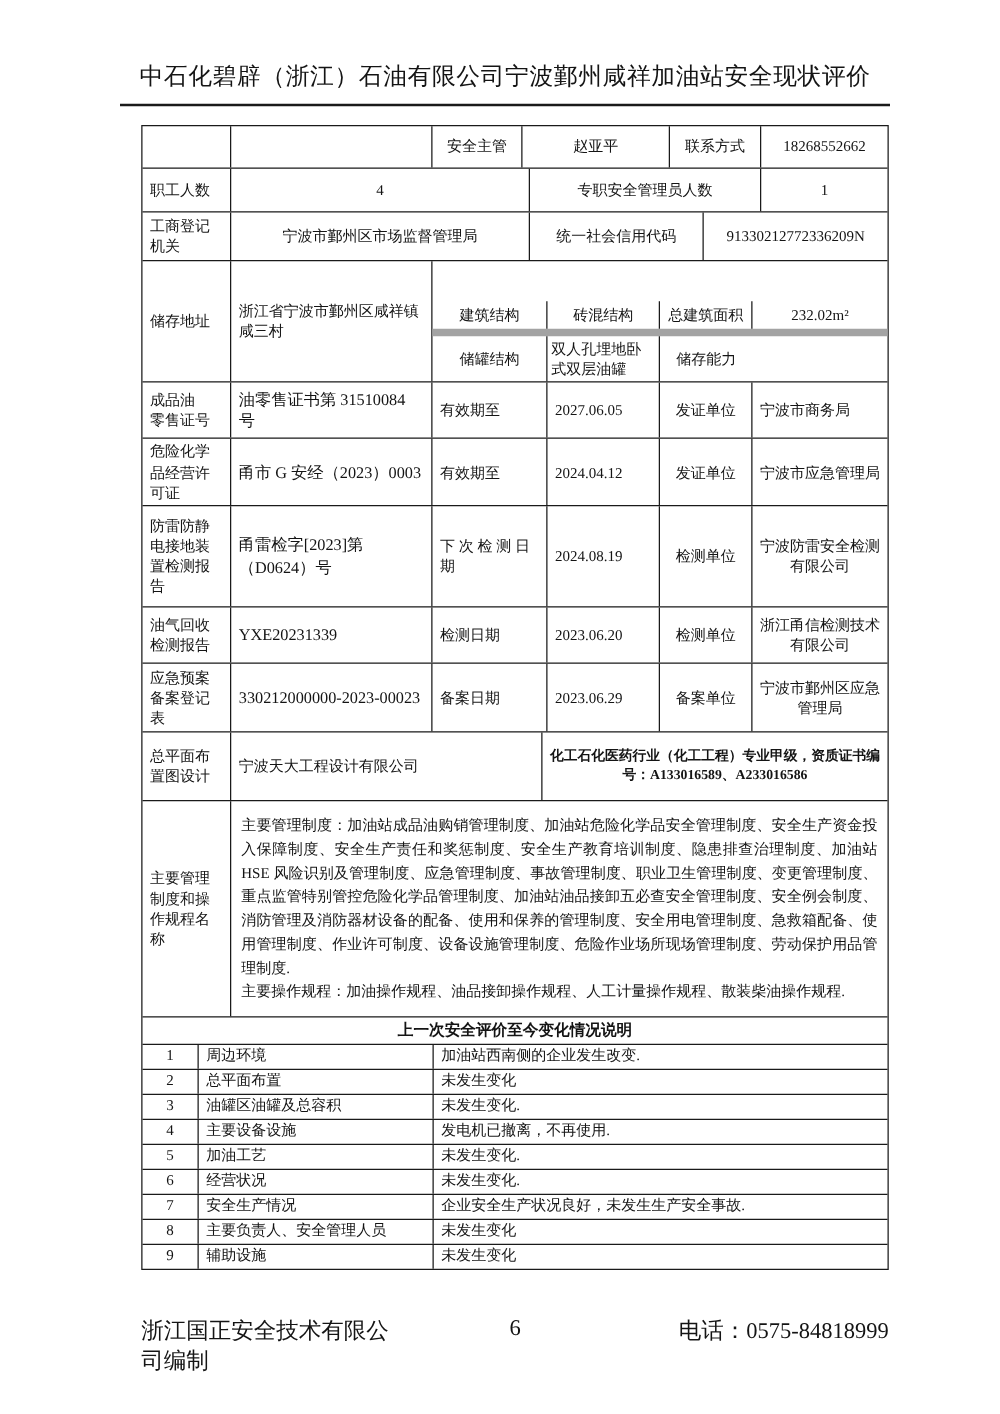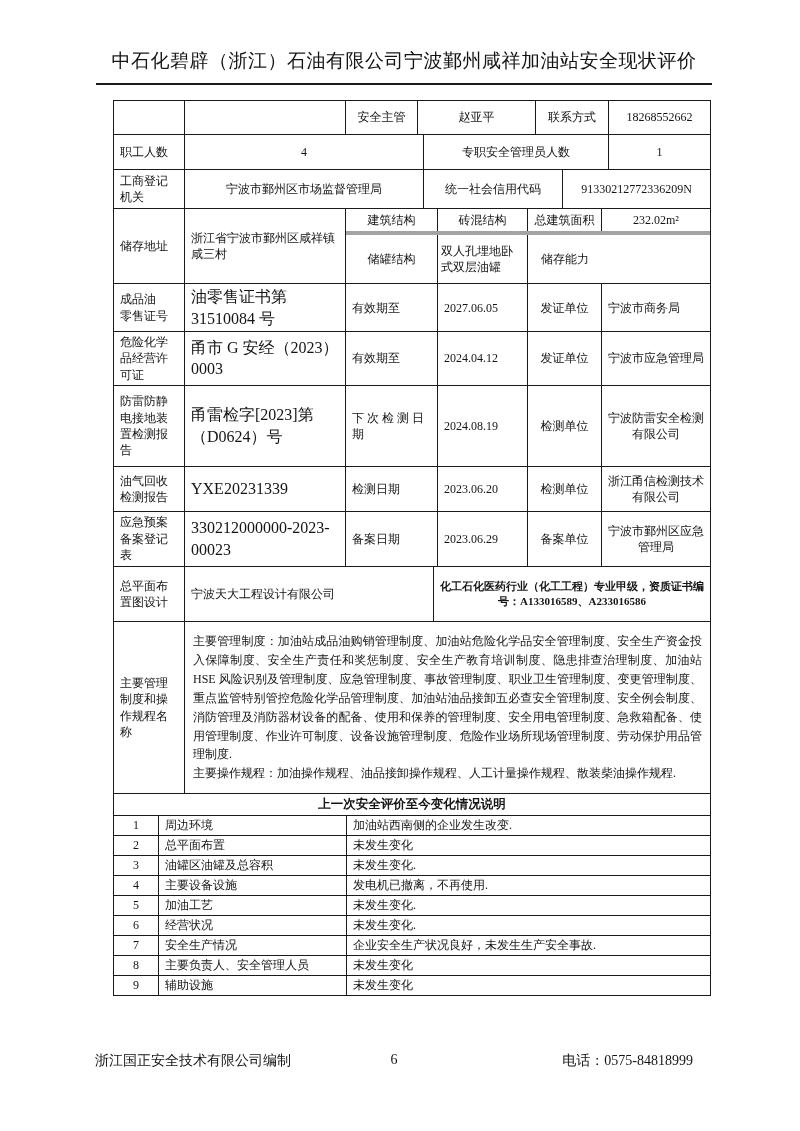--- a/index.html
+++ b/index.html
@@ -25,30 +25,30 @@
   .w118{width:118px;flex:0 0 118px;}
   .w73{width:73px;flex:0 0 73px;}
   .w239{width:239px;flex:0 0 239px;}
   .w185{width:185px;flex:0 0 185px;}
   .w139{width:139px;flex:0 0 139px;}
   .w249{width:249px;flex:0 0 249px;}
   .w45{width:45px;flex:0 0 45px;}
   .w188{width:188px;flex:0 0 188px;}
   .sub{flex:1 1 auto;display:flex;flex-direction:column;min-width:0;}
   .subr{display:flex;align-items:stretch;}
-  .subr.first{border-bottom:4px solid #a3a3a3;min-height:22px;}
+  .subr.first{border-bottom:6px solid #a3a3a3;min-height:22px;margin-top:32px;}
   .subr.second{flex:1 1 auto;}
-  .certno{font-size:16px;}
+  .certno{font-size:13px;}
   .cap{font-size:10.5px;line-height:1.5;padding:2px 3px;}
   .qual{font-size:11px;font-weight:bold;}
   .para{text-align:justify;line-height:1.58;padding:10px 8px;}
   .sechdr{font-weight:bold;font-size:12.5px;}
   .chrow{min-height:19px;}
   .chrow .c{padding:1px 6px;line-height:1.3;}
-  .footer{position:absolute;left:95px;top:1052px;width:598px;display:flex;font-size:14px;justify-content:flex-end;}
+  .footer{position:absolute;left:113px;top:1052px;width:598px;display:flex;font-size:18px;justify-content:flex-end;}
   .footer .seg{flex:1 1 0;}
   .footer .mid{text-align:center;}
   .footer .rgt{text-align:right;}
 </style>
 </head>
 <body>
 
 <div class="page">
 
   <div class="header">

